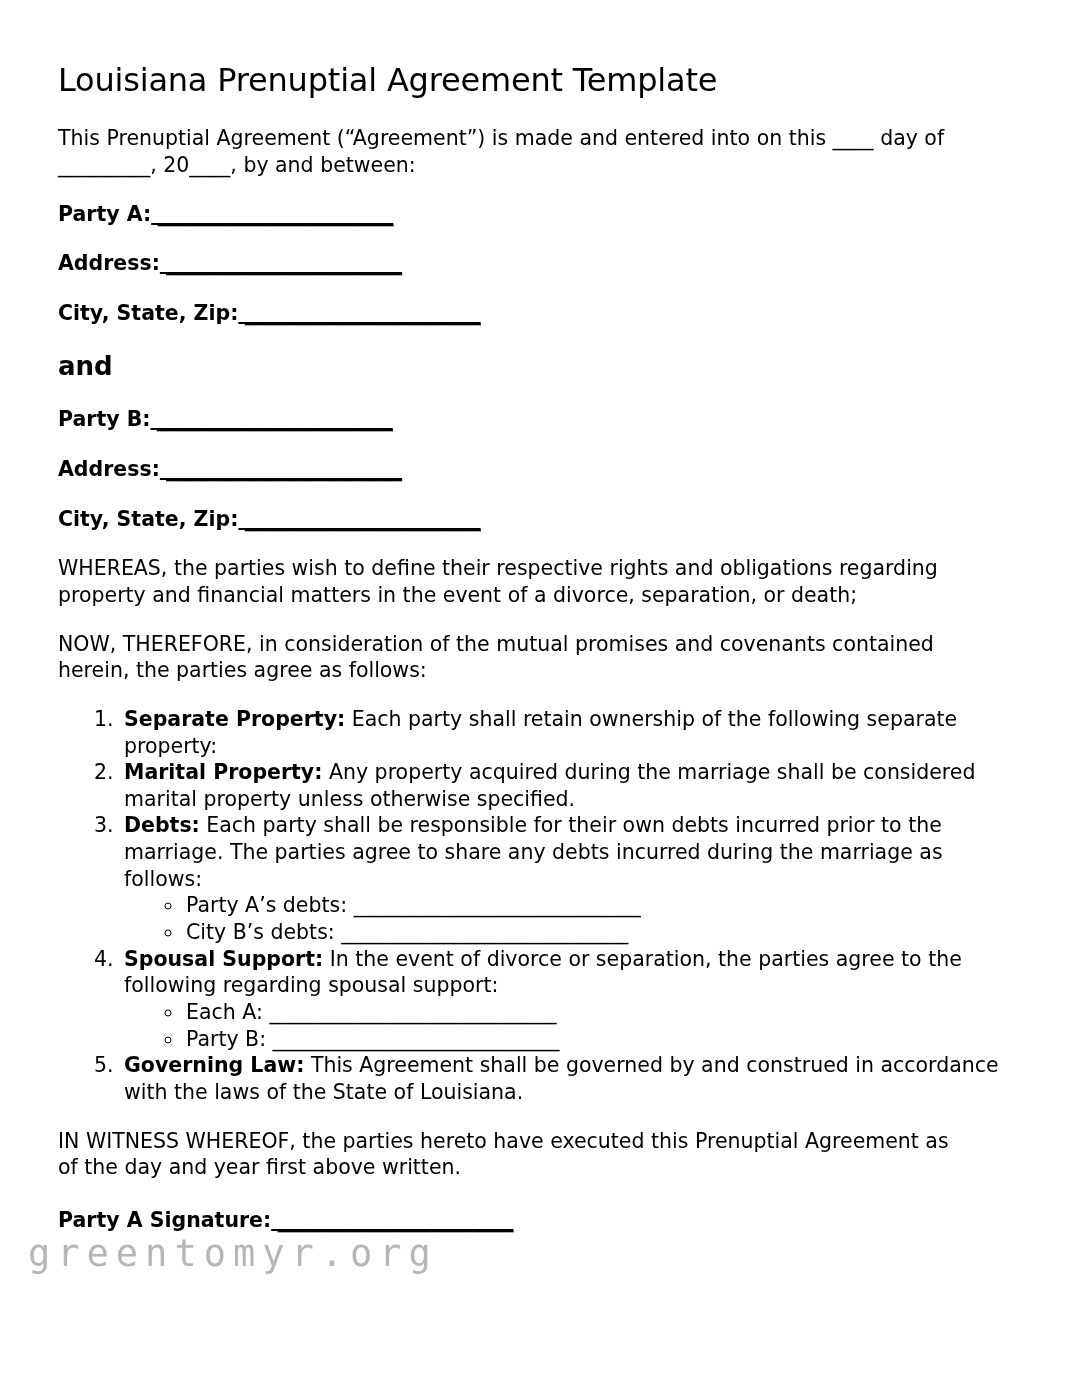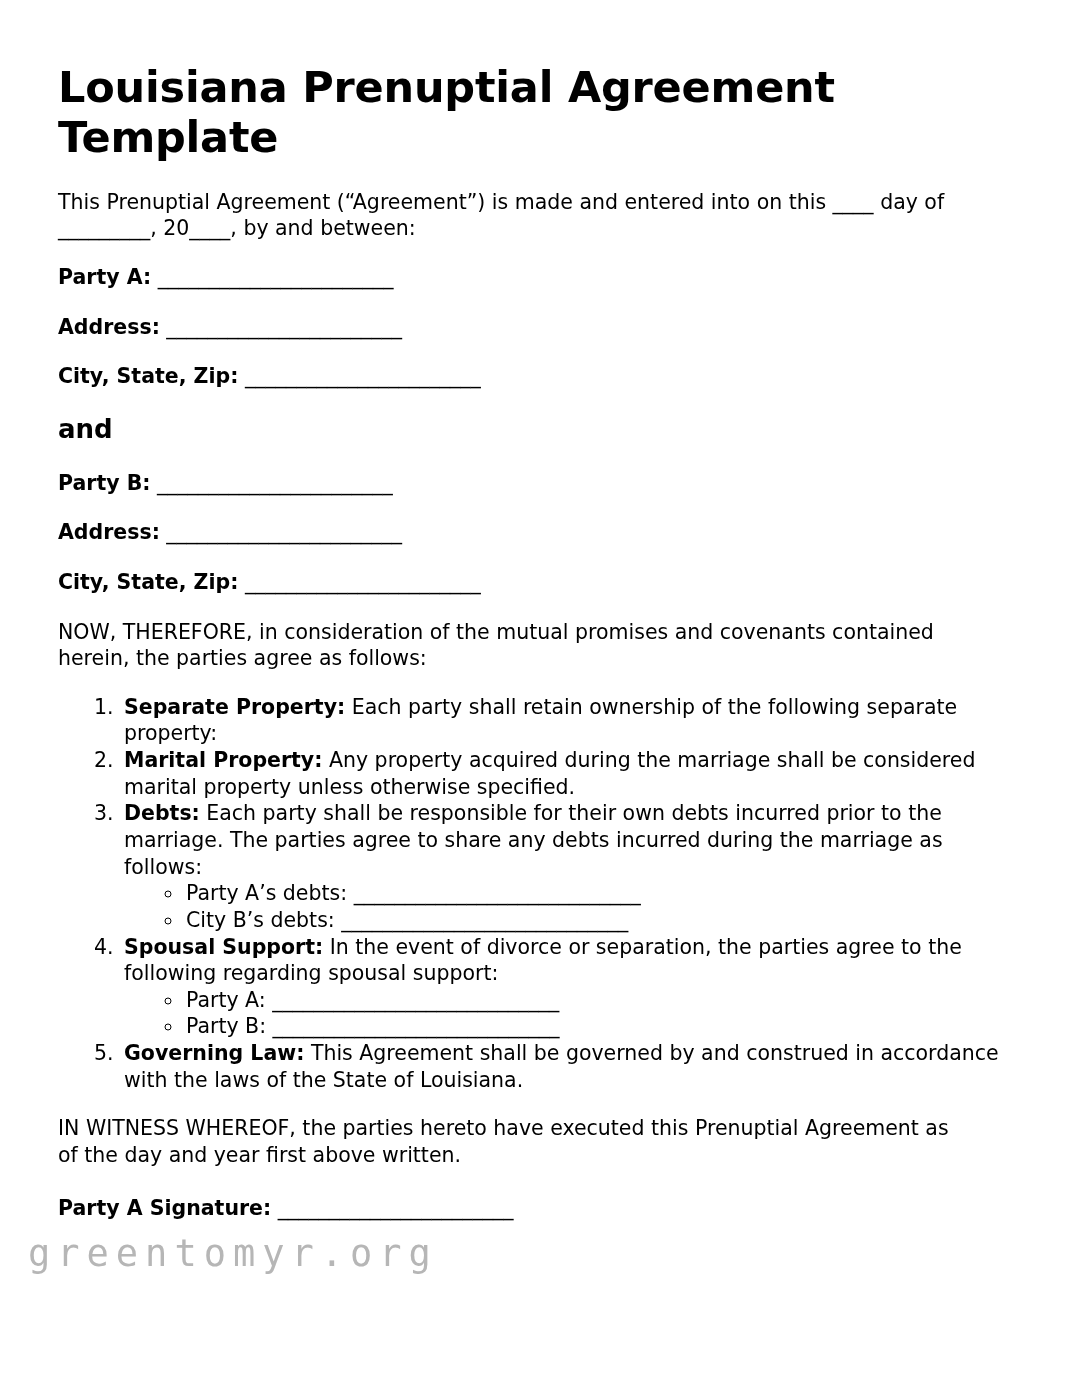--- a/index.html
+++ b/index.html
@@ -18,22 +18,22 @@
   .page {
     position: absolute;
     top: 0; left: 0;
     width: 1073px;
     height: 1388px;
     background: #ffffff;
     box-sizing: border-box;
     padding: 62px 70px 0 58px;
   }
   .doc-title {
-    font-size: 43px;
-    font-weight: bold;
+    font-size: 32px;
+    font-weight: normal;
     line-height: 1.17;
     letter-spacing: -0.2px;
     margin: 0 0 26px 0;
     max-width: 830px;
   }
   p.para {
     font-size: 20.5px;
     line-height: 1.30;
     margin: 0 0 22px 0;
     max-width: 900px;
@@ -44,21 +44,21 @@
     line-height: 1.30;
     margin: 0 0 23px 0;
     font-weight: bold;
   }
   p.plain {
     font-size: 26px;
     line-height: 1.30;
     margin: 0 0 23px 0;
     font-weight: bold;
   }
-  .blank { font-weight: normal; white-space: pre; }
+  .blank { font-weight: normal; white-space: pre; text-decoration: underline; }
   ol.clauses {
     margin: 0 0 22px 0;
     padding-left: 62px;
     font-size: 20.5px;
     line-height: 1.30;
     max-width: 950px;
   }
   ol.clauses > li {
     margin: 0 0 0 0;
     padding-left: 4px;
@@ -110,41 +110,42 @@
 
   <p class="plain">and</p>
 
   <p class="field"><span>Party B:</span><span class="blank"> _______________________</span></p>
 
   <p class="field"><span>Address:</span><span class="blank"> _______________________</span></p>
 
   <p class="field"><span>City, State, Zip:</span><span class="blank"> _______________________</span></p>
 
 
+  <p class="para wide">WHEREAS, the parties wish to define their respective rights and obligations regarding property and financial matters in the event of a divorce, separation, or death;</p>
 
   <p class="para wide">NOW, THEREFORE, in consideration of the mutual promises and covenants contained herein, the parties agree as follows:</p>
 
   <ol class="clauses">
     <li>
       <span class="lead"><b class="term">Separate Property:</b><span> Each party shall retain ownership of the following separate property:</span></span>
     </li>
     <li>
       <span class="lead"><b class="term">Marital Property:</b><span> Any property acquired during the marriage shall be considered marital property unless otherwise specified.</span></span>
     </li>
     <li>
       <span class="lead"><b class="term">Debts:</b><span> Each party shall be responsible for their own debts incurred prior to the marriage. The parties agree to share any debts incurred during the marriage as follows:</span></span>
       <ul class="sub">
         <li>Party A’s debts: ____________________________</li>
         <li>City B’s debts: ____________________________</li>
       </ul>
     </li>
     <li>
       <span class="lead"><b class="term">Spousal Support:</b><span> In the event of divorce or separation, the parties agree to the following regarding spousal support:</span></span>
       <ul class="sub">
-        <li>Party A: ____________________________</li>
+        <li>Each A: ____________________________</li>
         <li>Party B: ____________________________</li>
       </ul>
     </li>
     <li>
       <span class="lead"><b class="term">Governing Law:</b><span> This Agreement shall be governed by and construed in accordance with the laws of the State of Louisiana.</span></span>
     </li>
   </ol>
 
   <p class="para witness">IN WITNESS WHEREOF, the parties hereto have executed this Prenuptial Agreement as of the day and year first above written.</p>
 

